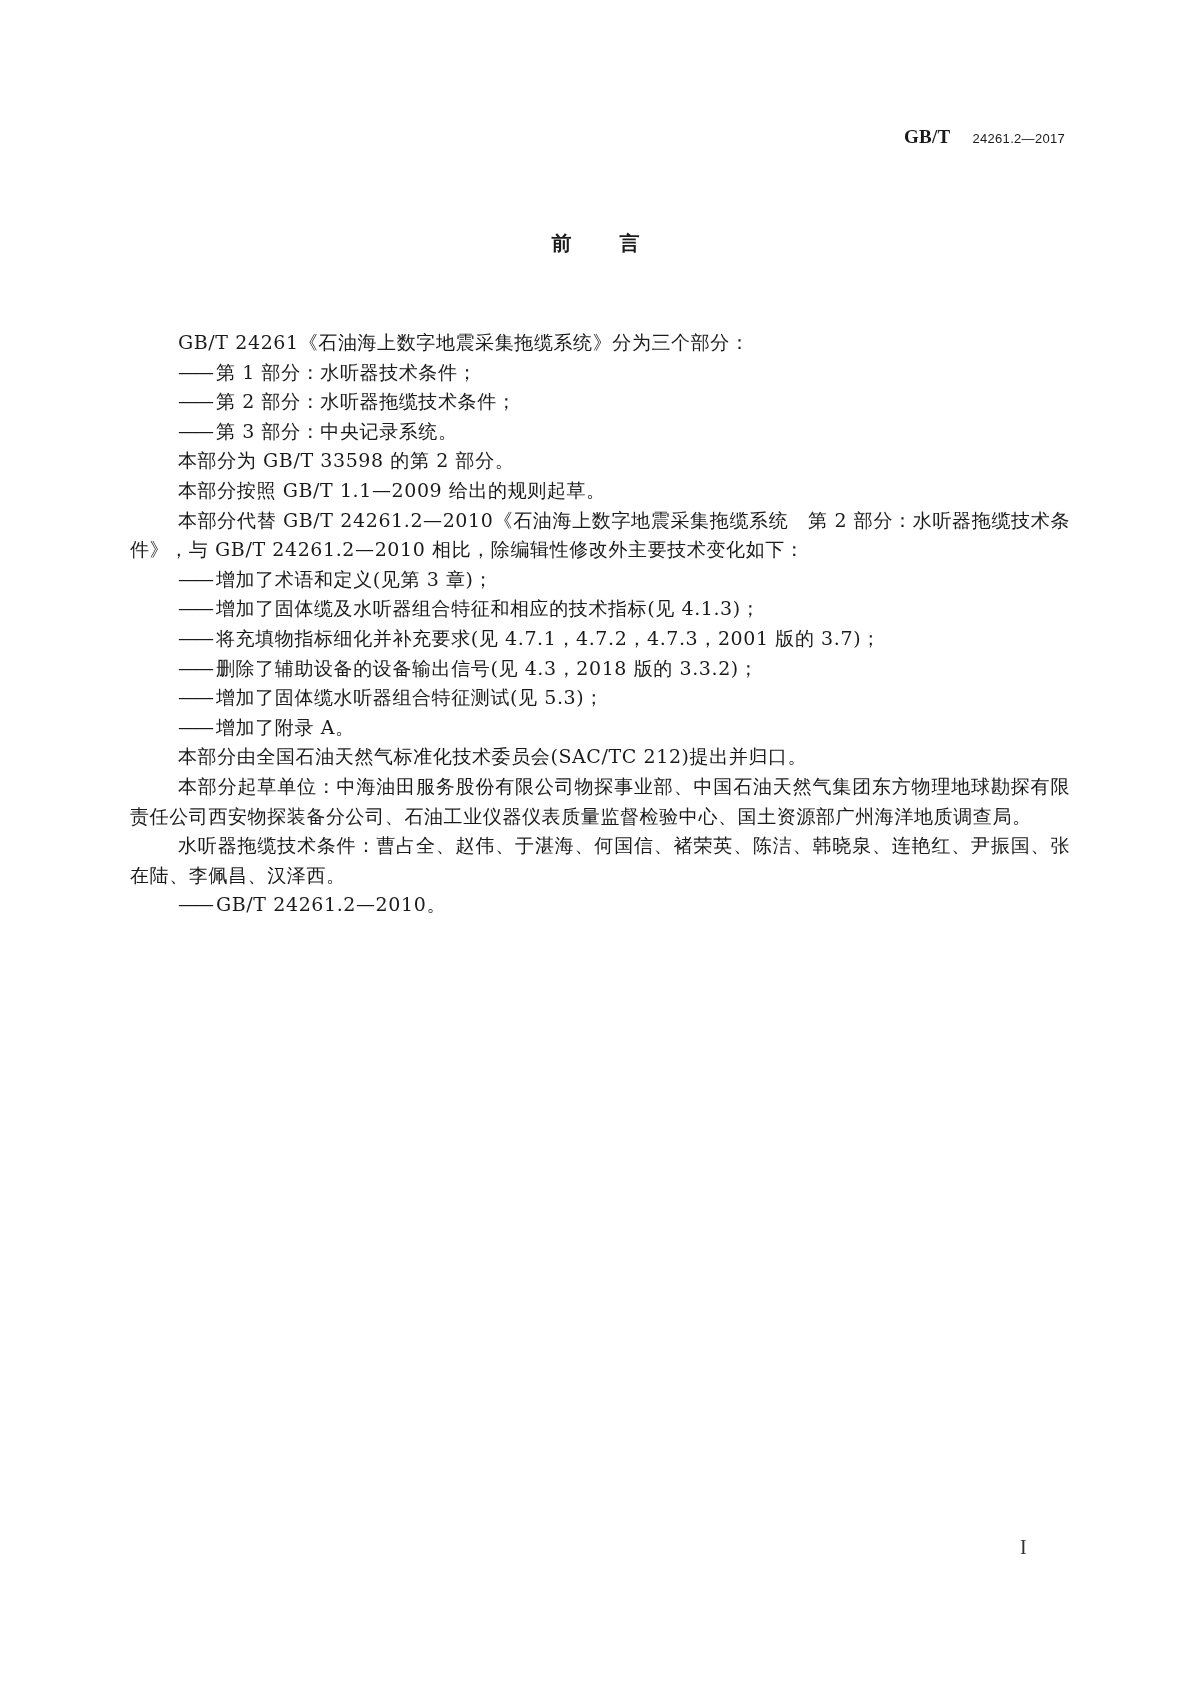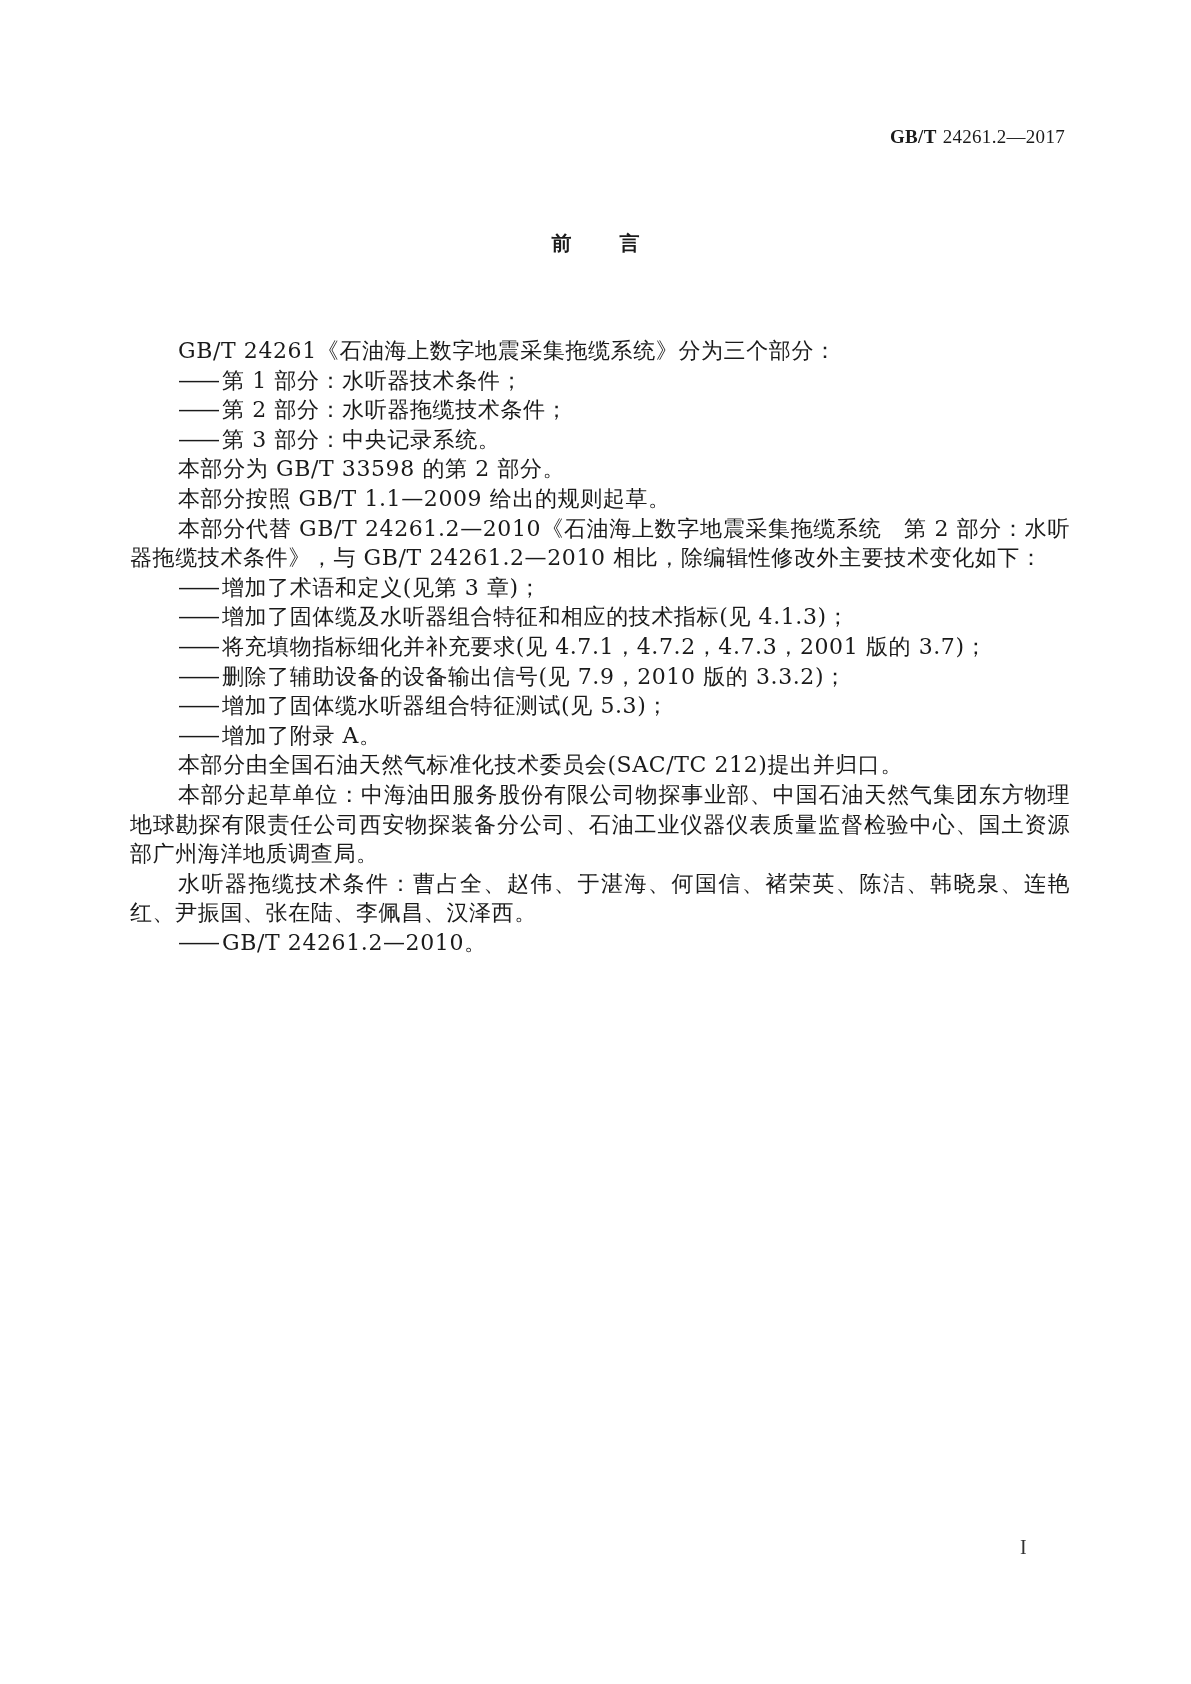--- a/index.html
+++ b/index.html
@@ -1,26 +1,26 @@
 <!DOCTYPE html>
 <html><head>
 <meta charset="utf-8">
 <style>
   html, body { margin: 0; padding: 0; background: #ffffff; }
   body { width: 1191px; height: 1684px; position: relative; overflow: hidden;
          font-family: "DejaVu Serif", "Liberation Serif", serif; color: #1a1a1a; }
   .header-code { position: absolute; top: 126px; right: 126px; font-size: 18px;
                  white-space: nowrap; letter-spacing: 0.3px; }
   .header-code .prefix { font-family: "Liberation Serif", serif; font-weight: bold; font-size: 19px; margin-top: 17px; }
-  .header-code .num { font-family: Liberation Serif, serif; font-size: 19px; margin-left: 6px; }
+  .header-code .num { font-family: Liberation Sans, sans-serif; font-size: 13px; margin-left: 22px; }
   .title { position: absolute; top: 230px; left: 0; width: 1191px; text-align: center;
            font-family: "DejaVu Sans", sans-serif; font-weight: bold; font-size: 20px; }
   .title span { display: inline-block; }
   .title .gap { width: 48px; }
-  .body { position: absolute; top: 336px; left: 130px; width: 940px; font-size: 22px;
+  .body { position: absolute; top: 328px; left: 130px; width: 940px; font-size: 19px;
           line-height: 29.6px; }
   .p { margin: 0; text-align: justify; text-align-last: left; letter-spacing: 0.6px; white-space: normal; }
   .p.indent { text-indent: 48px; }
   .p.item { padding-left: 48px; }
   .dash { letter-spacing: -2px; margin-right: 4px; }
   .page-num { position: absolute; top: 1536px; left: 1020px; font-size: 20px;
               font-family: "Liberation Serif", serif; color: #333; }
 </style>
 </head>
 <body>
@@ -37,21 +37,21 @@
   <p class="p indent">GB/T 24261《石油海上数字地震采集拖缆系统》分为三个部分：</p>
   <p class="p item"><span class="dash">——</span><span>第 1 部分：水听器技术条件；</span></p>
   <p class="p item"><span class="dash">——</span><span>第 2 部分：水听器拖缆技术条件；</span></p>
   <p class="p item"><span class="dash">——</span><span>第 3 部分：中央记录系统。</span></p>
   <p class="p indent">本部分为 GB/T 33598 的第 2 部分。</p>
   <p class="p indent">本部分按照 GB/T 1.1—2009 给出的规则起草。</p>
   <p class="p indent">本部分代替 GB/T 24261.2—2010《石油海上数字地震采集拖缆系统　第 2 部分：水听器拖缆技术条件》，与 GB/T 24261.2—2010 相比，除编辑性修改外主要技术变化如下：</p>
   <p class="p item"><span class="dash">——</span><span>增加了术语和定义(见第 3 章)；</span></p>
   <p class="p item"><span class="dash">——</span><span>增加了固体缆及水听器组合特征和相应的技术指标(见 4.1.3)；</span></p>
   <p class="p item"><span class="dash">——</span><span>将充填物指标细化并补充要求(见 4.7.1，4.7.2，4.7.3，2001 版的 3.7)；</span></p>
-  <p class="p item"><span class="dash">——</span><span>删除了辅助设备的设备输出信号(见 7.9，2010 版的 3.3.2)；</span></p>
+  <p class="p item"><span class="dash">——</span><span>删除了辅助设备的设备输出信号(见 4.3，2018 版的 3.3.2)；</span></p>
   <p class="p item"><span class="dash">——</span><span>增加了固体缆水听器组合特征测试(见 5.3)；</span></p>
   <p class="p item"><span class="dash">——</span><span>增加了附录 A。</span></p>
   <p class="p indent">本部分由全国石油天然气标准化技术委员会(SAC/TC 212)提出并归口。</p>
   <p class="p indent">本部分起草单位：中海油田服务股份有限公司物探事业部、中国石油天然气集团东方物理地球勘探有限责任公司西安物探装备分公司、石油工业仪器仪表质量监督检验中心、国土资源部广州海洋地质调查局。</p>
   <p class="p indent">水听器拖缆技术条件：曹占全、赵伟、于湛海、何国信、褚荣英、陈洁、韩晓泉、连艳红、尹振国、张在陆、李佩昌、汉泽西。</p>
   <p class="p item"><span class="dash">——</span><span>GB/T 24261.2—2010。</span></p>
 </div>
 
 <div class="page-num">I</div>
 

